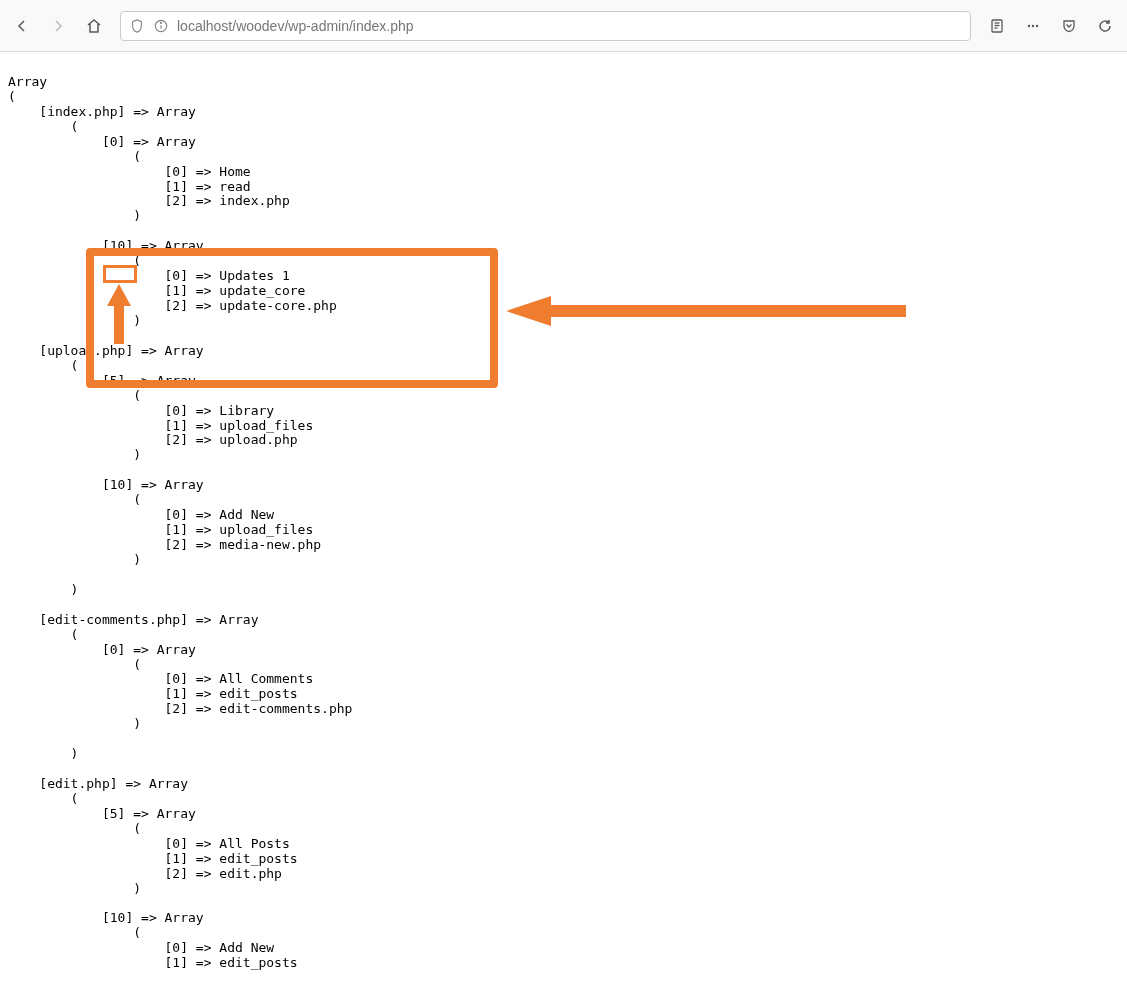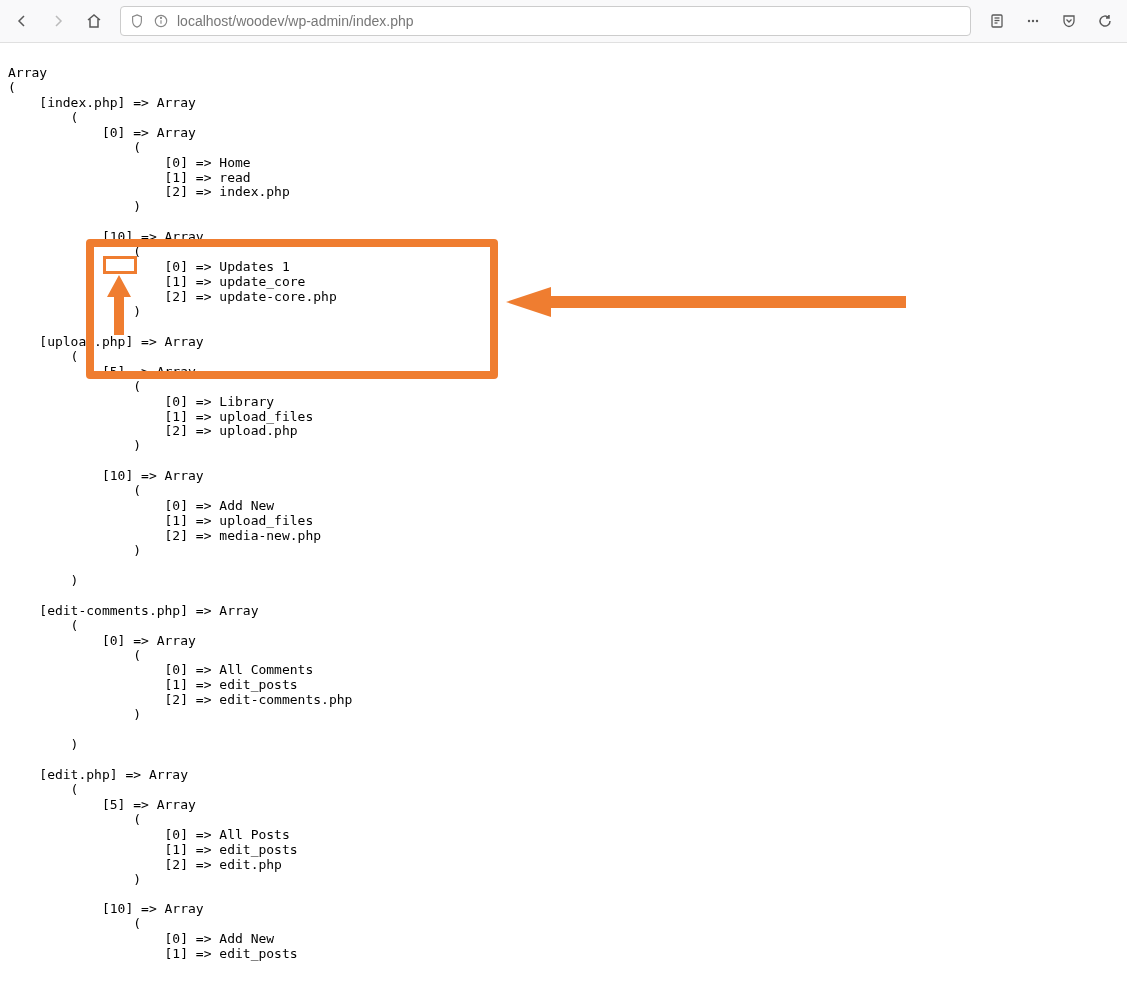--- a/index.html
+++ b/index.html
@@ -9,21 +9,21 @@
     }
     body {
       font-family: -apple-system, BlinkMacSystemFont, "Segoe UI", sans-serif;
       background: #ffffff;
       width: 1127px;
       overflow: hidden;
     }
     .browser-toolbar {
       display: flex;
       align-items: center;
-      height: 43px;
+      height: 52px;
       background: #f9f9fa;
       border-bottom: 1px solid #e0e0e0;
       padding: 0 6px;
       gap: 4px;
     }
     .nav-btn {
       width: 32px;
       height: 32px;
       display: flex;
       align-items: center;

